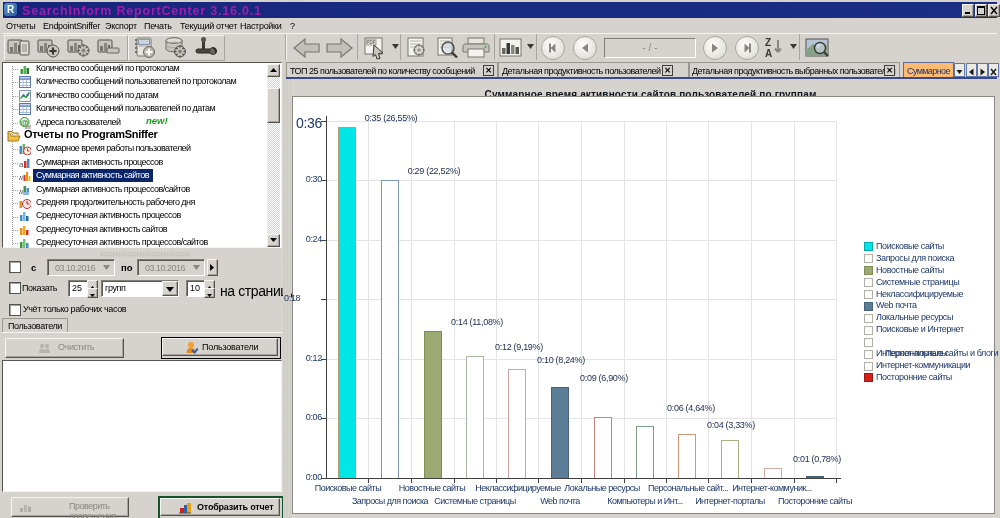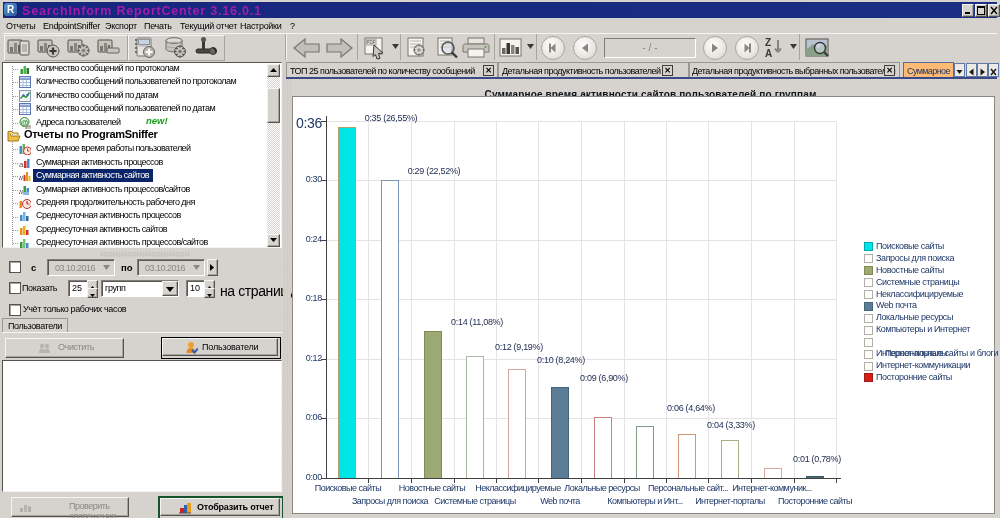--- a/index.html
+++ b/index.html
@@ -438,21 +438,21 @@
 <div id="chart">
 <div class="ab" style="left:284px;top:472px;width:38px;text-align:right;font-size:9px;color:#1f3868;letter-spacing:-0.3px;">0:00</div>
 <div class="ab" style="left:321px;top:478px;width:5px;height:1px;background:#404040;"></div>
 <div class="ab grid" style="left:326px;top:418px;width:510px;height:1px;"></div>
 <div class="ab" style="left:284px;top:412px;width:38px;text-align:right;font-size:9px;color:#1f3868;letter-spacing:-0.3px;">0:06</div>
 <div class="ab" style="left:321px;top:418px;width:5px;height:1px;background:#404040;"></div>
 <div class="ab grid" style="left:326px;top:359px;width:510px;height:1px;"></div>
 <div class="ab" style="left:284px;top:353px;width:38px;text-align:right;font-size:9px;color:#1f3868;letter-spacing:-0.3px;">0:12</div>
 <div class="ab" style="left:321px;top:359px;width:5px;height:1px;background:#404040;"></div>
 <div class="ab grid" style="left:326px;top:299px;width:510px;height:1px;"></div>
-<div class="ab" style="left:284px;top:293px;width:38px;text-align:right;font-size:9px;color:#1f3868;letter-spacing:-0.3px;">0:18</div>
+<div class="ab" style="left:284px;top:293px;width:38px;text-align:left;font-size:9px;color:#1f3868;letter-spacing:-0.3px;">0:18</div>
 <div class="ab" style="left:321px;top:299px;width:5px;height:1px;background:#404040;"></div>
 <div class="ab grid" style="left:326px;top:240px;width:510px;height:1px;"></div>
 <div class="ab" style="left:284px;top:234px;width:38px;text-align:right;font-size:9px;color:#1f3868;letter-spacing:-0.3px;">0:24</div>
 <div class="ab" style="left:321px;top:240px;width:5px;height:1px;background:#404040;"></div>
 <div class="ab grid" style="left:326px;top:180px;width:510px;height:1px;"></div>
 <div class="ab" style="left:284px;top:174px;width:38px;text-align:right;font-size:9px;color:#1f3868;letter-spacing:-0.3px;">0:30</div>
 <div class="ab" style="left:321px;top:180px;width:5px;height:1px;background:#404040;"></div>
 <div class="ab grid" style="left:326px;top:121px;width:510px;height:1px;"></div>
 <div class="ab" style="left:284px;top:115px;width:38px;text-align:right;font-size:14px;color:#1f3868;letter-spacing:-0.3px;">0:36</div>
 <div class="ab" style="left:321px;top:121px;width:5px;height:1px;background:#404040;"></div>
@@ -523,21 +523,21 @@
 <div class="leg" style="top:265px;">Новостные сайты</div>
 <div class="lsw" style="top:278px;background:#fcfcf8;border-color:#b0b0a8;"></div>
 <div class="leg" style="top:277px;">Системные страницы</div>
 <div class="lsw" style="top:290px;background:#fcfcf8;border-color:#b0b0a8;"></div>
 <div class="leg" style="top:289px;">Неклассифицируемые</div>
 <div class="lsw" style="top:302px;background:#5c7d96;border-color:#47637a;"></div>
 <div class="leg" style="top:300px;">Web почта</div>
 <div class="lsw" style="top:314px;background:#fcfcf8;border-color:#b0b0a8;"></div>
 <div class="leg" style="top:312px;">Локальные ресурсы</div>
 <div class="lsw" style="top:326px;background:#fcfcf8;border-color:#b0b0a8;"></div>
-<div class="leg" style="top:324px;">Компьютеры и Интернет</div>
+<div class="leg" style="top:324px;">Поисковые и Интернет</div>
 <div class="lsw" style="top:338px;background:#fcfcf8;border-color:#b0b0a8;"></div>
 <div class="leg" style="top:348px;margin-left:9px;">Персональные сайты и блоги</div>
 <div class="lsw" style="top:350px;background:#fcfcf8;border-color:#b0b0a8;"></div>
 <div class="leg" style="top:348px;">Интернет-порталы</div>
 <div class="lsw" style="top:362px;background:#fcfcf8;border-color:#b0b0a8;"></div>
 <div class="leg" style="top:360px;">Интернет-коммуникации</div>
 <div class="lsw" style="top:373px;background:#d42018;border-color:#a01810;"></div>
 <div class="leg" style="top:372px;">Посторонние сайты</div>
 </div>
 

